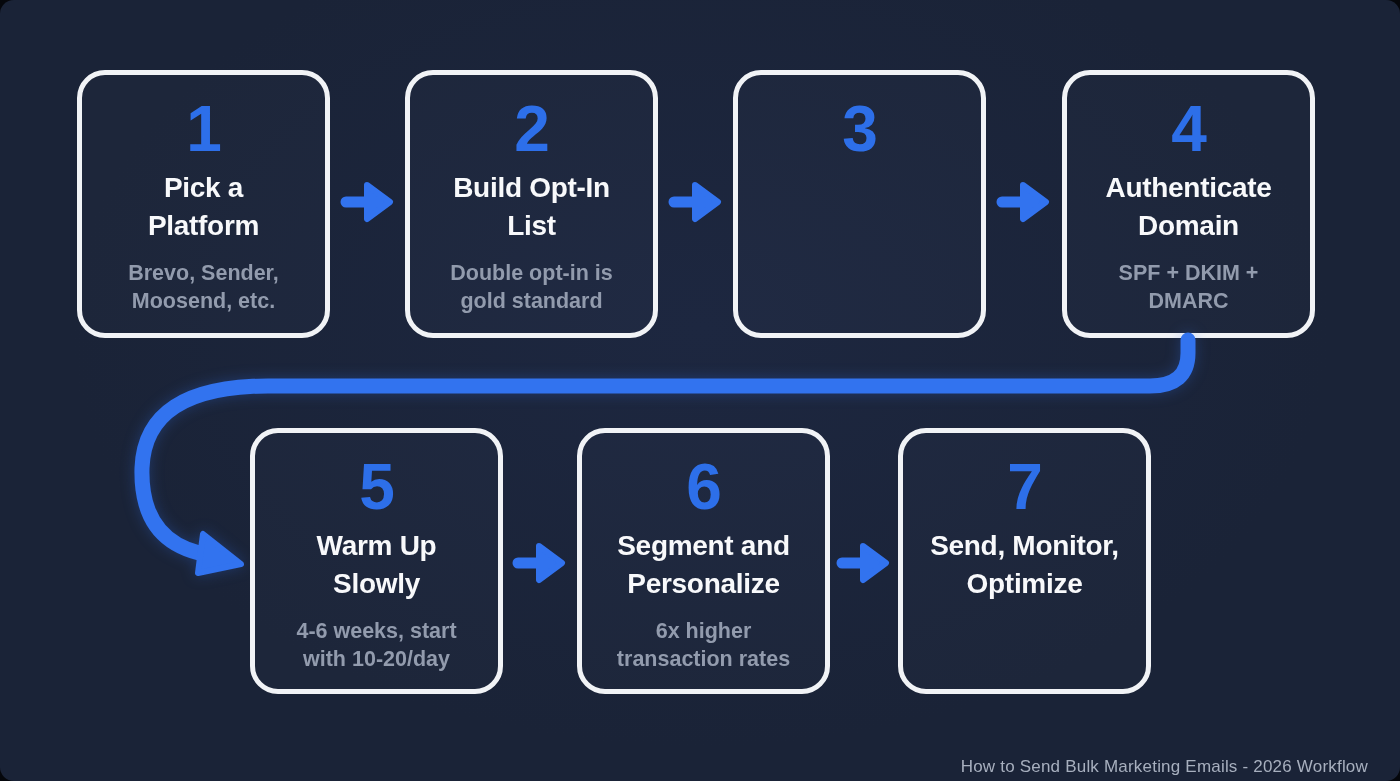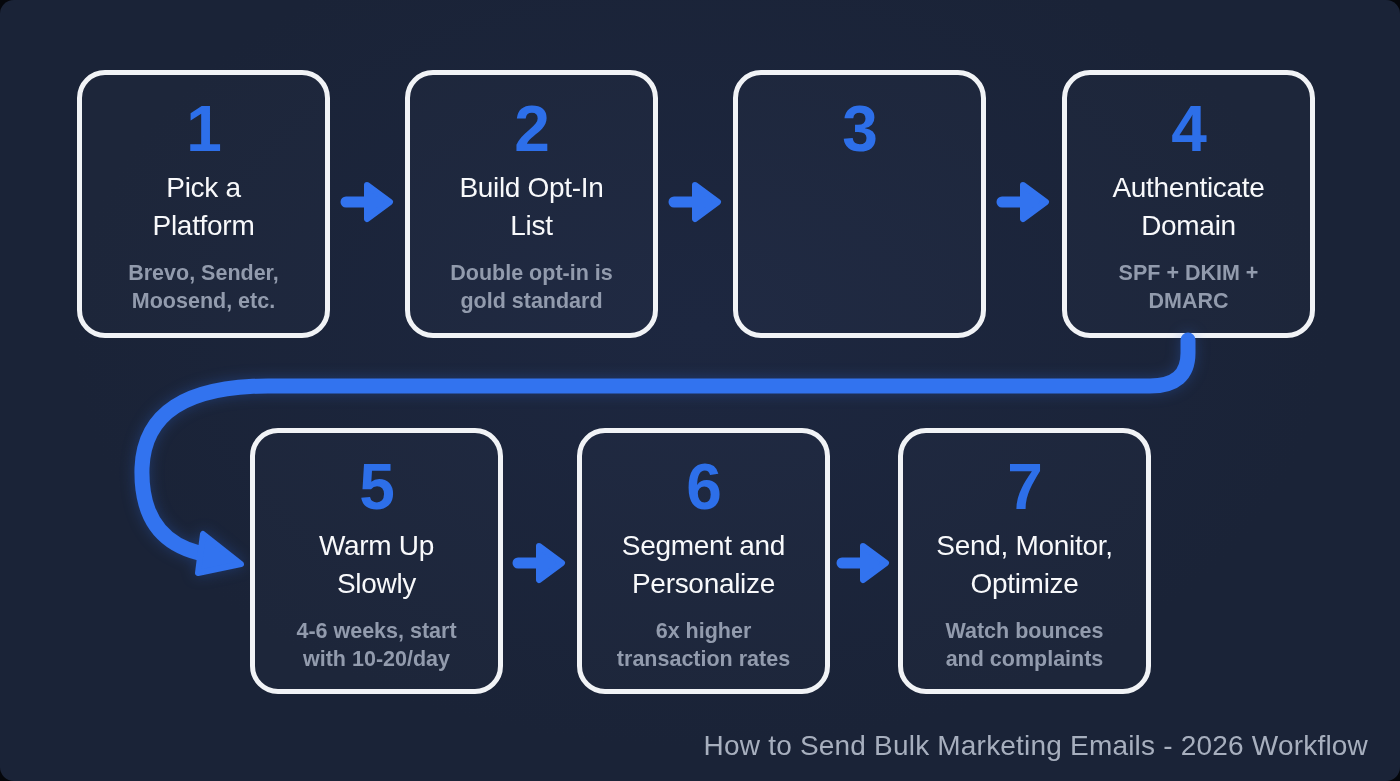--- a/index.html
+++ b/index.html
@@ -15,38 +15,38 @@
     display:flex;flex-direction:column;align-items:center;padding-top:18px;
     text-align:center;
   }
   .row1{top:70px;height:268px;}
   .row2{top:428px;height:266px;}
   .num{
     font-size:64px;font-weight:700;line-height:72px;color:var(--number-blue,#2d6fe9);
     letter-spacing:-1px;
   }
   .title{
-    margin-top:4px;font-size:28px;font-weight:400;line-height:38px;
+    margin-top:4px;font-size:28px;font-weight:700;line-height:38px;
     color:var(--title-white,#f8f9fb);white-space:pre-line;letter-spacing:-0.3px;
   }
   .sub{
     margin-top:14px;font-size:21.5px;font-weight:700;line-height:28px;
     color:var(--subtitle-gray,#929bad);white-space:pre-line;
   }
   .arrow{position:absolute;width:54px;height:46px;overflow:visible;}
   .arrow line{stroke:var(--accent-blue,#3273ef);stroke-width:11;stroke-linecap:round;}
   .arrow polygon{fill:var(--accent-blue,#3273ef);stroke:var(--accent-blue,#3273ef);stroke-width:6;stroke-linejoin:round;}
   .connector{
     position:absolute;left:0;top:0;width:1400px;height:781px;pointer-events:none;
     filter:drop-shadow(0 0 7px rgba(50,115,239,0.28));
   }
   .connector path{fill:none;stroke:var(--accent-blue,#3273ef);stroke-width:15;stroke-linecap:round;}
   .connector polygon{fill:var(--accent-blue,#3273ef);stroke:var(--accent-blue,#3273ef);stroke-width:6;stroke-linejoin:round;}
   .caption{
-    position:absolute;right:32px;top:733px;font-size:28px;line-height:26px;
+    position:absolute;right:32px;top:754px;font-size:17px;line-height:26px;
     color:var(--caption-gray,#a7afbe);letter-spacing:0.2px;
   }
 </style>
 </head>
 <body>
 
 <div class="canvas">
 
   <div class="box row1" style="left:77px">
     <div class="num">1</div>
@@ -109,18 +109,16 @@
 transaction rates</div>
   </div>
   <svg class="arrow" style="left:837px;top:540px" viewBox="0 0 54 46">
     <line x1="5" y1="23" x2="26" y2="23"></line>
       <polygon points="26,6 49,23 26,40"></polygon>
   </svg>
   <div class="box row2" style="left:898px">
     <div class="num">7</div>
     <div class="title">Send, Monitor,
 Optimize</div>
-    <div class="sub">Watch bounces
-and complaints</div>
   </div>
 
   <div class="caption">How to Send Bulk Marketing Emails - 2026 Workflow</div>
 </div>
 
 </body></html>

